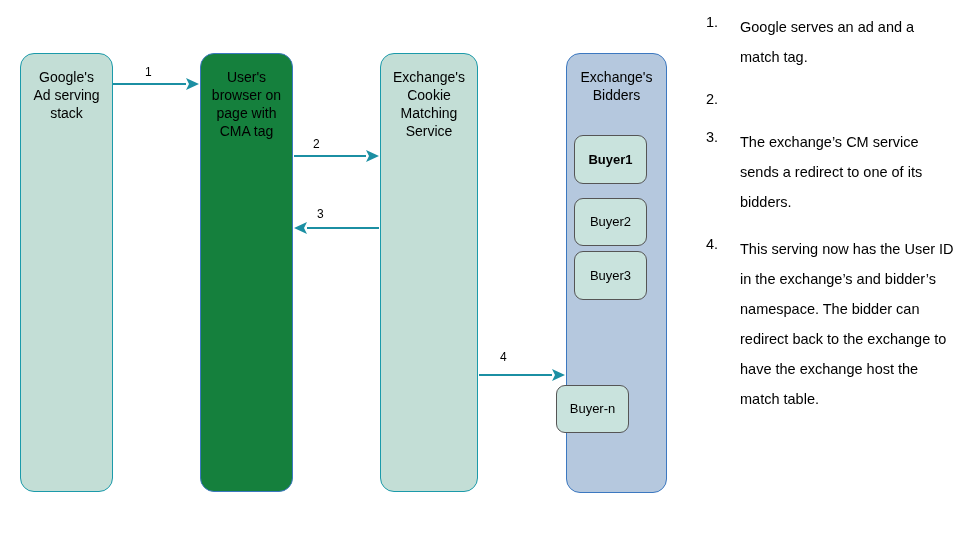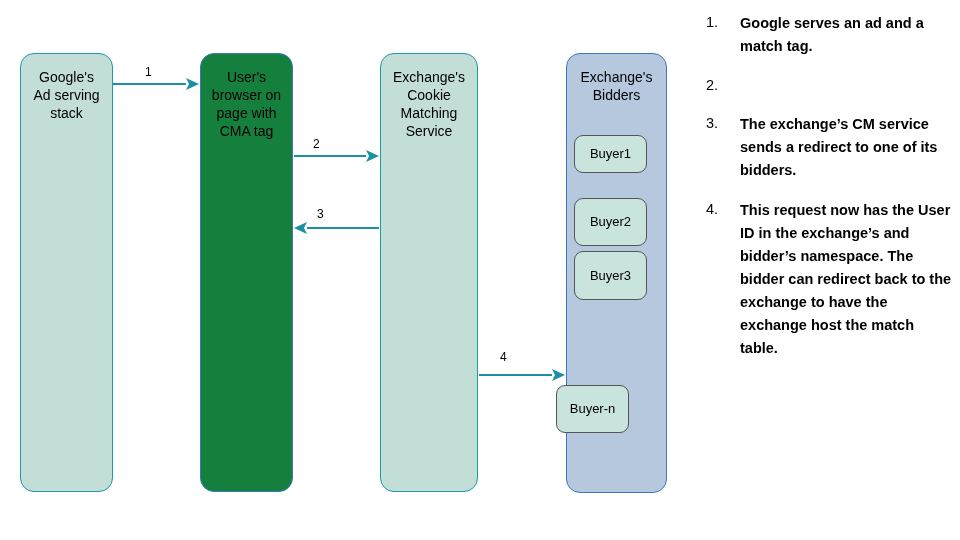--- a/index.html
+++ b/index.html
@@ -84,22 +84,21 @@
   }
   .step-num {
     width: 34px;
     flex: 0 0 34px;
     font-size: 14.5px;
     line-height: 21px;
   }
   .step-text {
     flex: 1 1 auto;
     font-size: 14.5px;
-    line-height: 23px;
-    font-weight: bold;
+    line-height: 30px;
   }
 </style>
 </head>
 <body>
 
 <div id="diagram-canvas">
 
   <svg id="arrow-layer" width="960" height="540" style="position:absolute;left:0;top:0;overflow:visible;">
       <g>
         <line x1="113" y1="84" x2="186" y2="84" stroke="#1b8fa3" stroke-width="2.2"></line>
@@ -137,21 +136,21 @@
 Matching
 Service</span>
       </div>
       <div class="lane lane-blue" style="left: 566px; top: 53px; width: 101px; height: 440px; background: rgb(181, 200, 222); border-color: rgb(60, 120, 192);">
         <span class="lane-title">Exchange's
 Bidders</span>
       </div>
     </div>
 
   <div id="buyer-container">
-      <div class="buyer-box" style="left: 574px; top: 135px; width: 73px; height: 38px; background: rgb(201, 227, 221); border-color: rgb(85, 85, 85);">
+      <div class="buyer-box" style="left: 574px; top: 135px; width: 73px; height: 49px; background: rgb(201, 227, 221); border-color: rgb(85, 85, 85); font-weight: bold;">
         <span>Buyer1</span>
       </div>
       <div class="buyer-box" style="left: 574px; top: 198px; width: 73px; height: 48px; background: rgb(201, 227, 221); border-color: rgb(85, 85, 85);">
         <span>Buyer2</span>
       </div>
       <div class="buyer-box" style="left: 574px; top: 251px; width: 73px; height: 49px; background: rgb(201, 227, 221); border-color: rgb(85, 85, 85);">
         <span>Buyer3</span>
       </div>
       <div class="buyer-box" style="left: 556px; top: 385px; width: 73px; height: 48px; background: rgb(201, 227, 221); border-color: rgb(85, 85, 85);">
         <span>Buyer-n</span>
@@ -173,15 +172,15 @@
     </div>
     <div class="step-item">
       <div class="step-num">2.</div>
     </div>
     <div class="step-item">
       <div class="step-num">3.</div>
       <div class="step-text">The exchange’s CM service sends a redirect to one of its bidders.</div>
     </div>
     <div class="step-item">
       <div class="step-num">4.</div>
-      <div class="step-text">This request now has the User ID in the exchange’s and bidder’s namespace. The bidder can redirect back to the exchange to have the exchange host the match table.</div>
+      <div class="step-text">This serving now has the User ID in the exchange’s and bidder’s namespace. The bidder can redirect back to the exchange to have the exchange host the match table.</div>
     </div>
   </div>
 
 </body></html>

